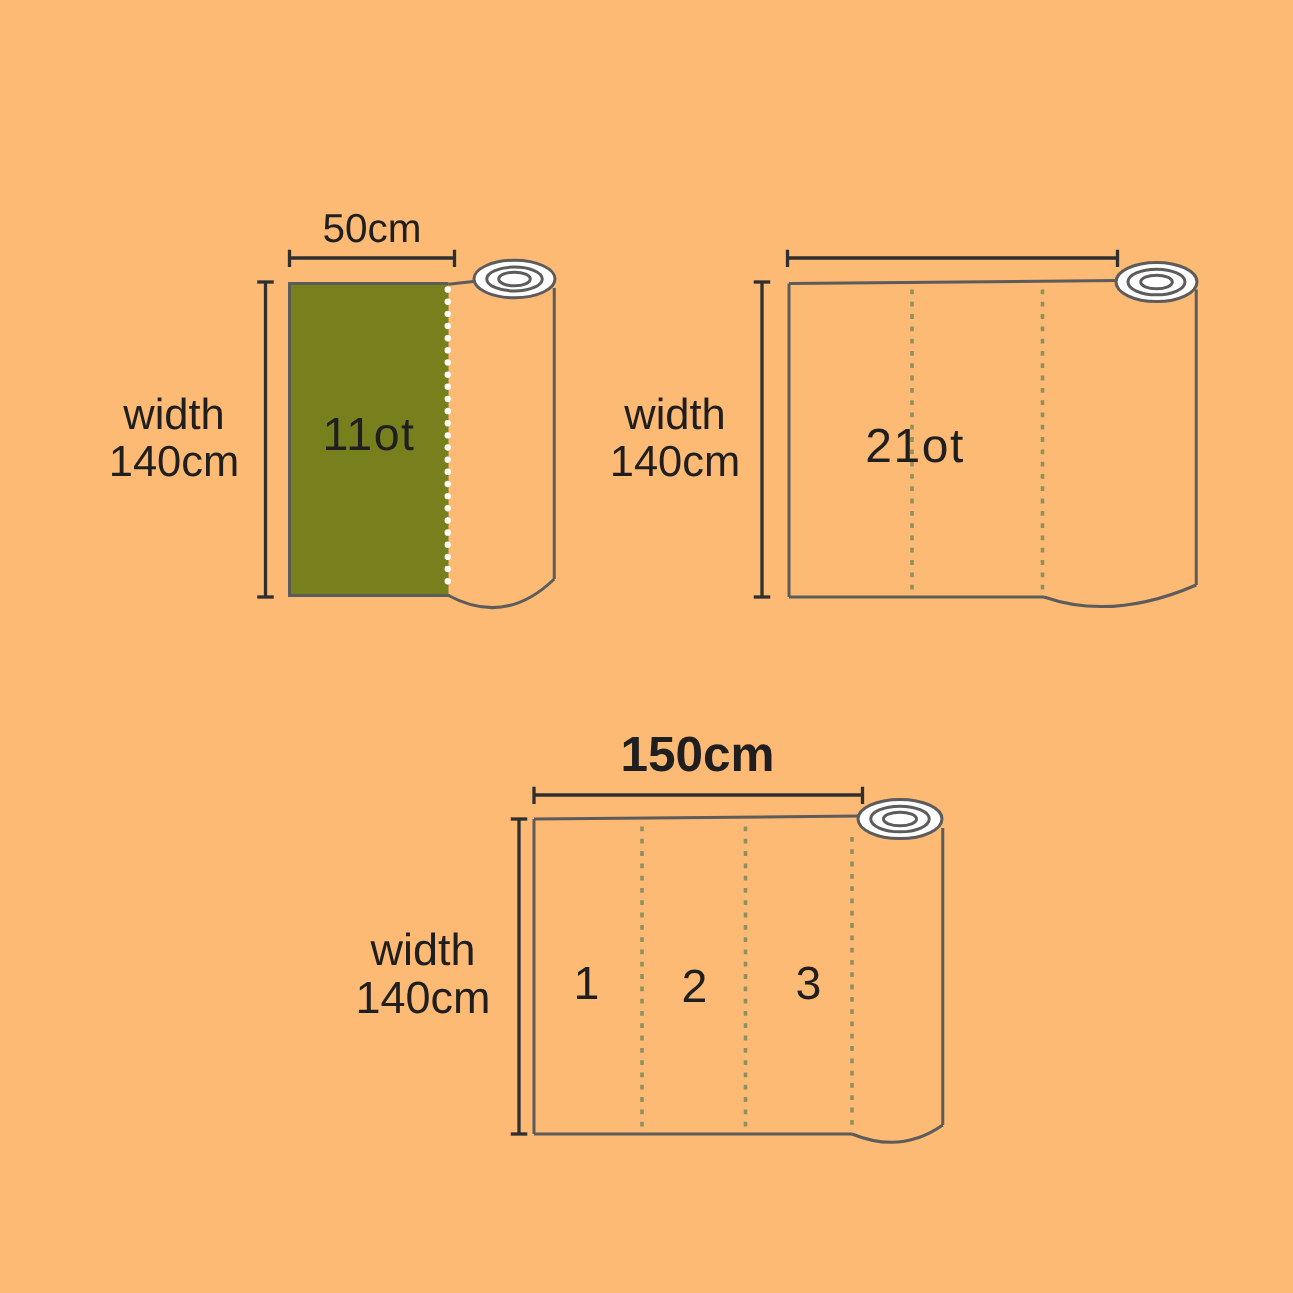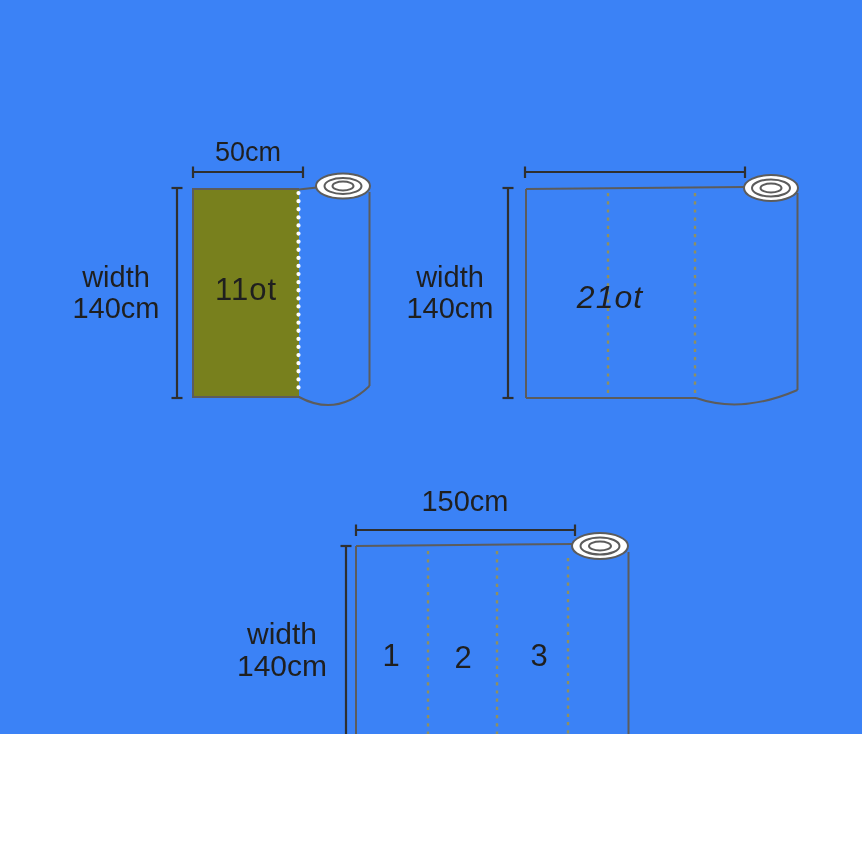--- a/index.html
+++ b/index.html
@@ -1,37 +1,37 @@
 <!DOCTYPE html>
 <html><head>
 <meta charset="utf-8">
 <style>
   html, body { margin: 0; padding: 0; background: #ffffff; }
   .canvas {
     position: relative;
     width: 862px;
-    height: 734px;
-    background: #3b82f6;
+    height: 862px;
+    background: #fdba74;
     font-family: "Liberation Sans", sans-serif;
     overflow: hidden;
   }
   .canvas svg { position: absolute; left: 0; top: 0; }
   .lbl {
     position: absolute;
     color: #1f1f1f;
     text-align: center;
     white-space: nowrap;
     line-height: 1.05;
   }
   .dim       { font-size: 27px; }
-  .dim-lg    { font-size: 29px; }
+  .dim-lg    { font-size: 33px; font-weight: bold; }
   .side      { font-size: 29px; line-height: 31px; }
   .side-lg   { font-size: 30px; line-height: 32px; }
   .area      { font-size: 31px; letter-spacing: 1px; }
-  .area-lg   { font-size: 32px; letter-spacing: 1px; font-style: italic; }
+  .area-lg   { font-size: 32px; letter-spacing: 1px; }
   .segment-num { font-size: 31px; }
 </style>
 </head>
 <body>
 
 <div class="canvas">
 
   <svg width="862" height="862" viewBox="0 0 862 862">
 
     <g>

